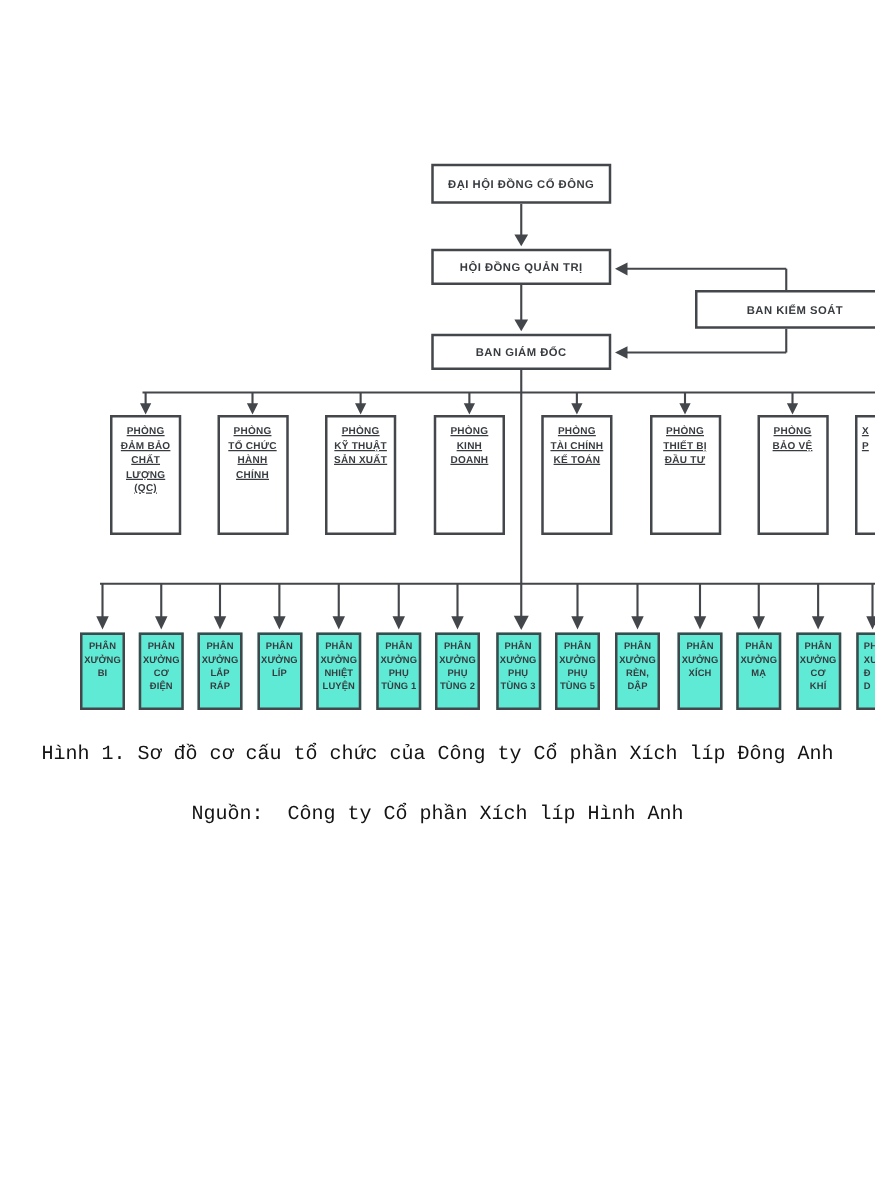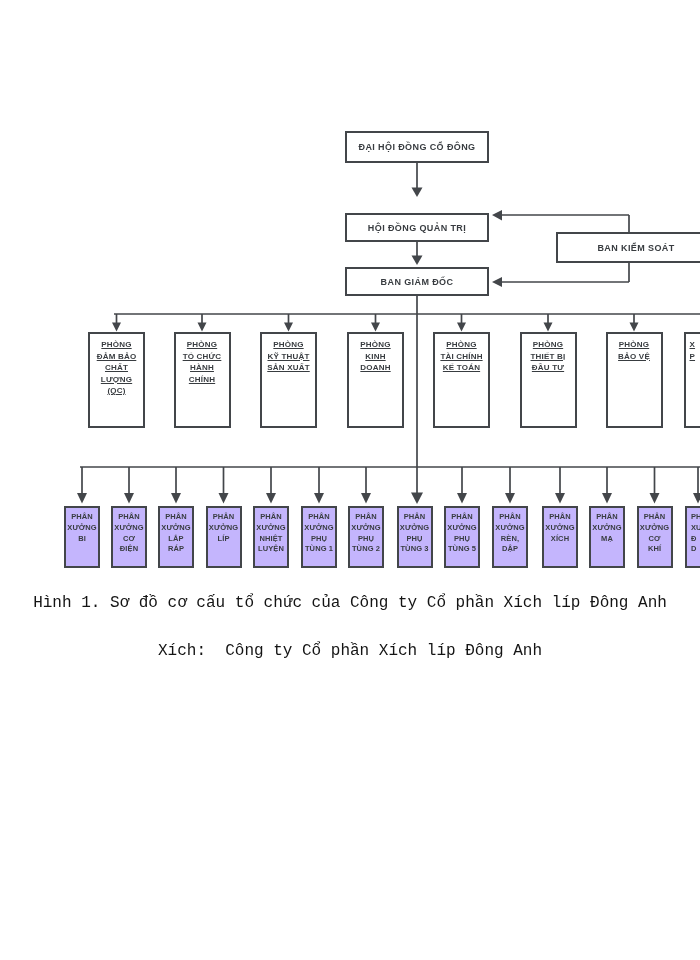--- a/index.html
+++ b/index.html
@@ -6,21 +6,21 @@
   #page{position:relative;width:700px;height:766px;background:#ffffff;overflow:hidden;
         font-family:"Liberation Sans",sans-serif;}
   #wires{position:absolute;left:0;top:0;z-index:0;}
   .obox{position:absolute;z-index:1;background:#ffffff;border:2px solid #43464a;
         box-sizing:border-box;display:flex;align-items:center;justify-content:center;
         font-weight:bold;font-size:9px;letter-spacing:.4px;color:#383c40;text-align:center;}
   .dept{position:absolute;z-index:1;top:332px;width:57px;height:96px;background:#ffffff;
         border:2px solid #43464a;box-sizing:border-box;padding-top:5px;
         font-weight:bold;font-size:8px;line-height:11.5px;letter-spacing:.2px;
         color:#383c40;text-align:center;white-space:pre-line;text-decoration:underline;}
-  .shop{position:absolute;z-index:1;top:506px;width:36px;height:62px;background:#c4b5fd;
+  .shop{position:absolute;z-index:1;top:506px;width:36px;height:62px;background:#5eead4;
         border:2px solid #43464a;box-sizing:border-box;padding-top:4px;
         font-weight:bold;font-size:7.5px;line-height:10.8px;letter-spacing:.1px;
         color:#383c40;text-align:center;white-space:pre-line;}
   .clipped{text-align:left;padding-left:4px;}
   .caption{position:absolute;left:0;width:700px;text-align:center;z-index:1;
            font-family:Liberation Mono, monospace;font-size:16px;color:#141414;white-space:pre;}
   #page-number{position:absolute;left:0;top:891px;width:700px;text-align:center;z-index:1;
            font-family:"Liberation Serif",serif;font-size:13px;color:#222;}
   #page-edge{position:absolute;left:0;top:955px;width:700px;height:2px;z-index:1;
            background:repeating-linear-gradient(to right,#bcbcbc 0 1.8px,transparent 1.8px 9.3px);}
@@ -90,21 +90,21 @@
       <polygon points="462,503.5 457,493 467,493"></polygon>
       <polygon points="510,503.5 505,493 515,493"></polygon>
       <polygon points="560,503.5 555,493 565,493"></polygon>
       <polygon points="607,503.5 602,493 612,493"></polygon>
       <polygon points="654.5,503.5 649.5,493 659.5,493"></polygon>
       <polygon points="698,503.5 693,493 703,493"></polygon>
     </g>
   </svg>
 
   <div class="obox" style="left:345px;top:131px;width:144px;height:32px;">ĐẠI HỘI ĐỒNG CỔ ĐÔNG</div>
-  <div class="obox" style="left:345px;top:213px;width:144px;height:29px;">HỘI ĐỒNG QUẢN TRỊ</div>
+  <div class="obox" style="left:345px;top:199px;width:144px;height:29px;">HỘI ĐỒNG QUẢN TRỊ</div>
   <div class="obox" style="left:556px;top:232px;width:160px;height:31px;">BAN KIỂM SOÁT</div>
   <div class="obox" style="left:345px;top:267px;width:144px;height:29px;">BAN GIÁM ĐỐC</div>
 
   <div class="dept" style="left:88px">PHÒNG
 ĐẢM BẢO
 CHẤT
 LƯỢNG
 (QC)</div>
   <div class="dept" style="left:173.5px">PHÒNG
 TỔ CHỨC
@@ -174,18 +174,18 @@
   <div class="shop" style="left:636.5px">PHÂN
 XƯỞNG
 CƠ
 KHÍ</div>
   <div class="shop clipped" style="left:685px">PH
 XƯ
 Đ
 D</div>
 
   <div class="caption" style="top:594px">Hình 1. Sơ đồ cơ cấu tổ chức của Công ty Cổ phần Xích líp Đông Anh</div>
-  <div class="caption" style="top:642px">Xích:  Công ty Cổ phần Xích líp Đông Anh</div>
+  <div class="caption" style="top:642px">Nguồn:  Công ty Cổ phần Xích líp Hình Anh</div>
 
   <div id="page-number">3</div>
   <div id="page-edge"></div>
 
 </div>
 
 </body></html>

